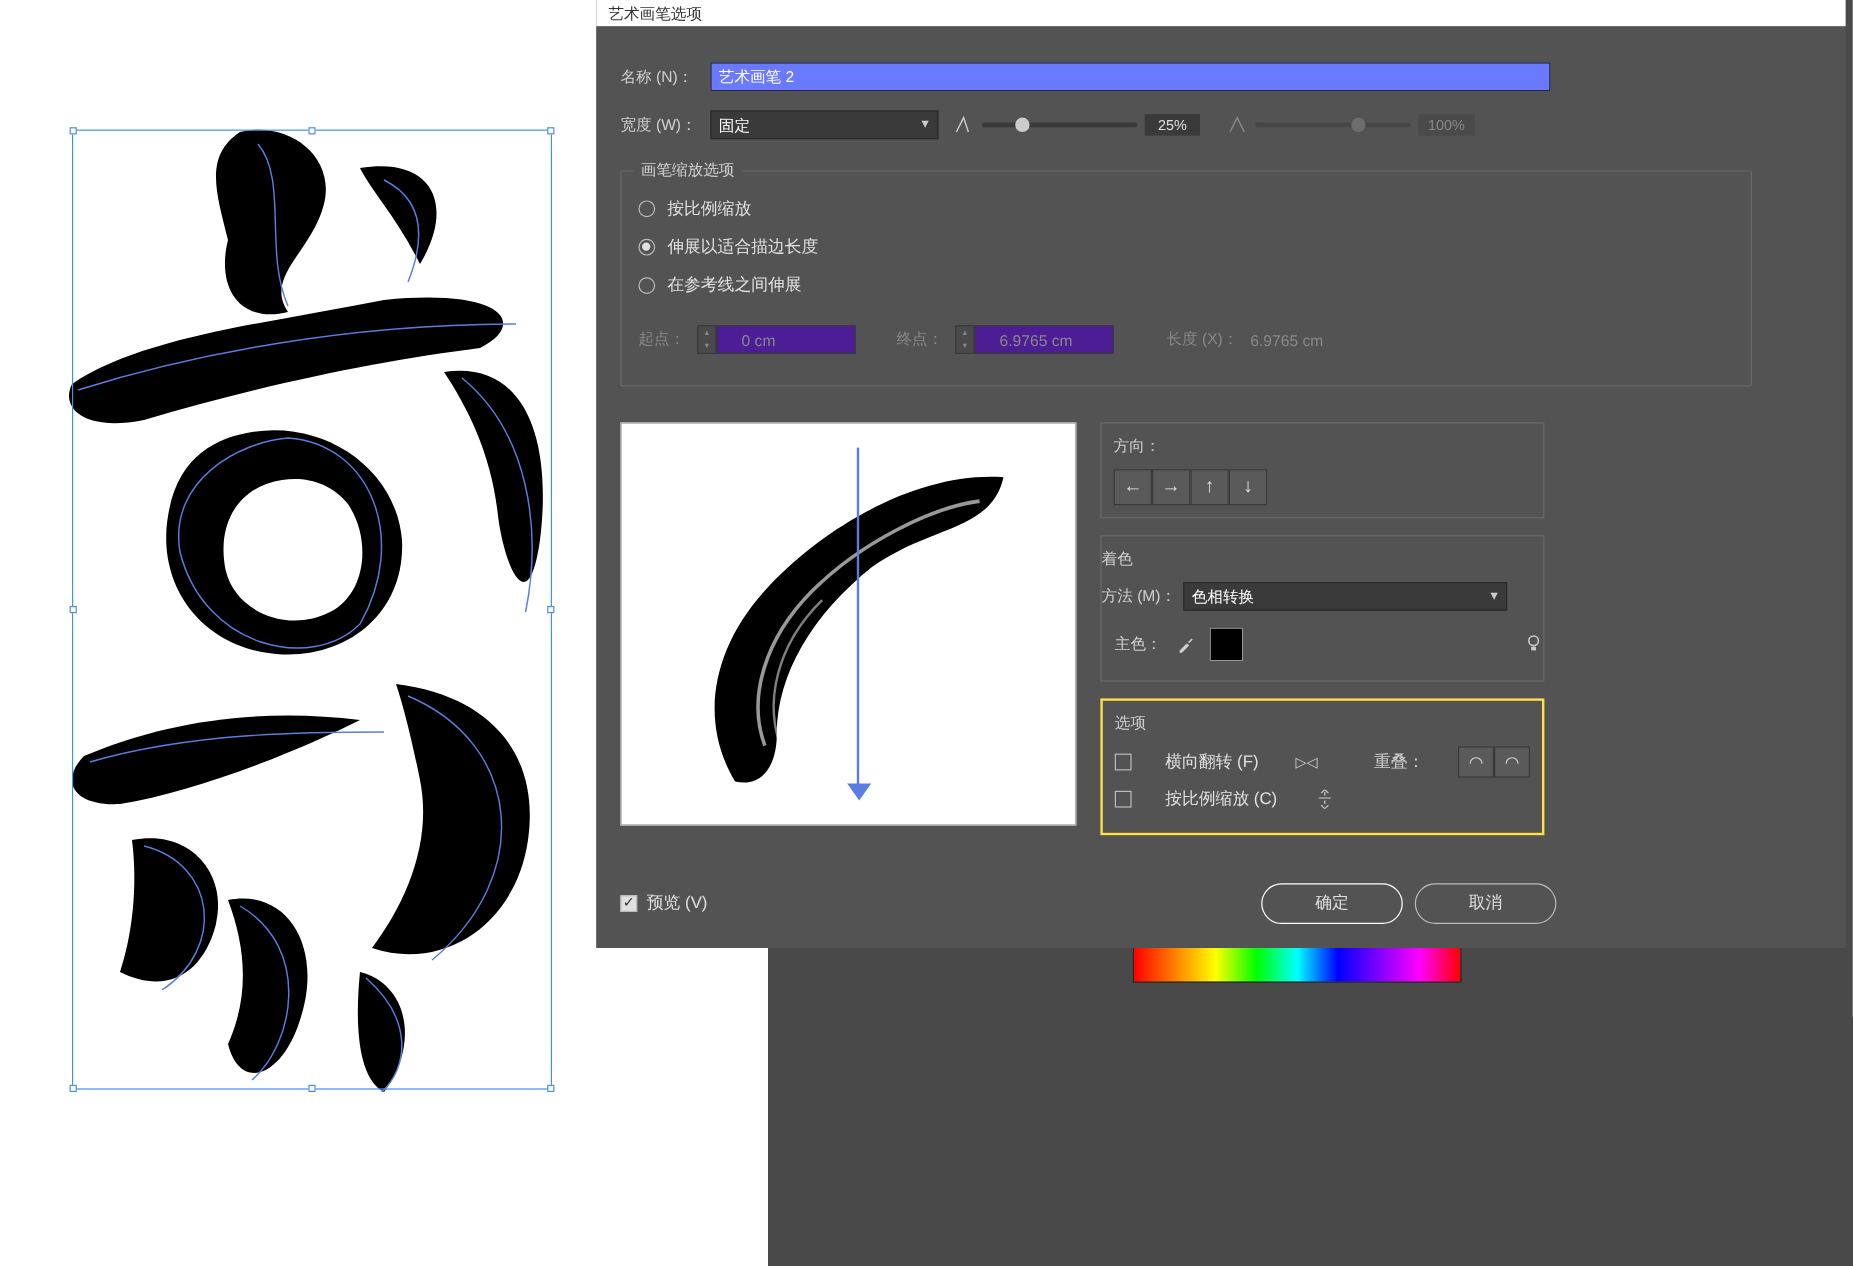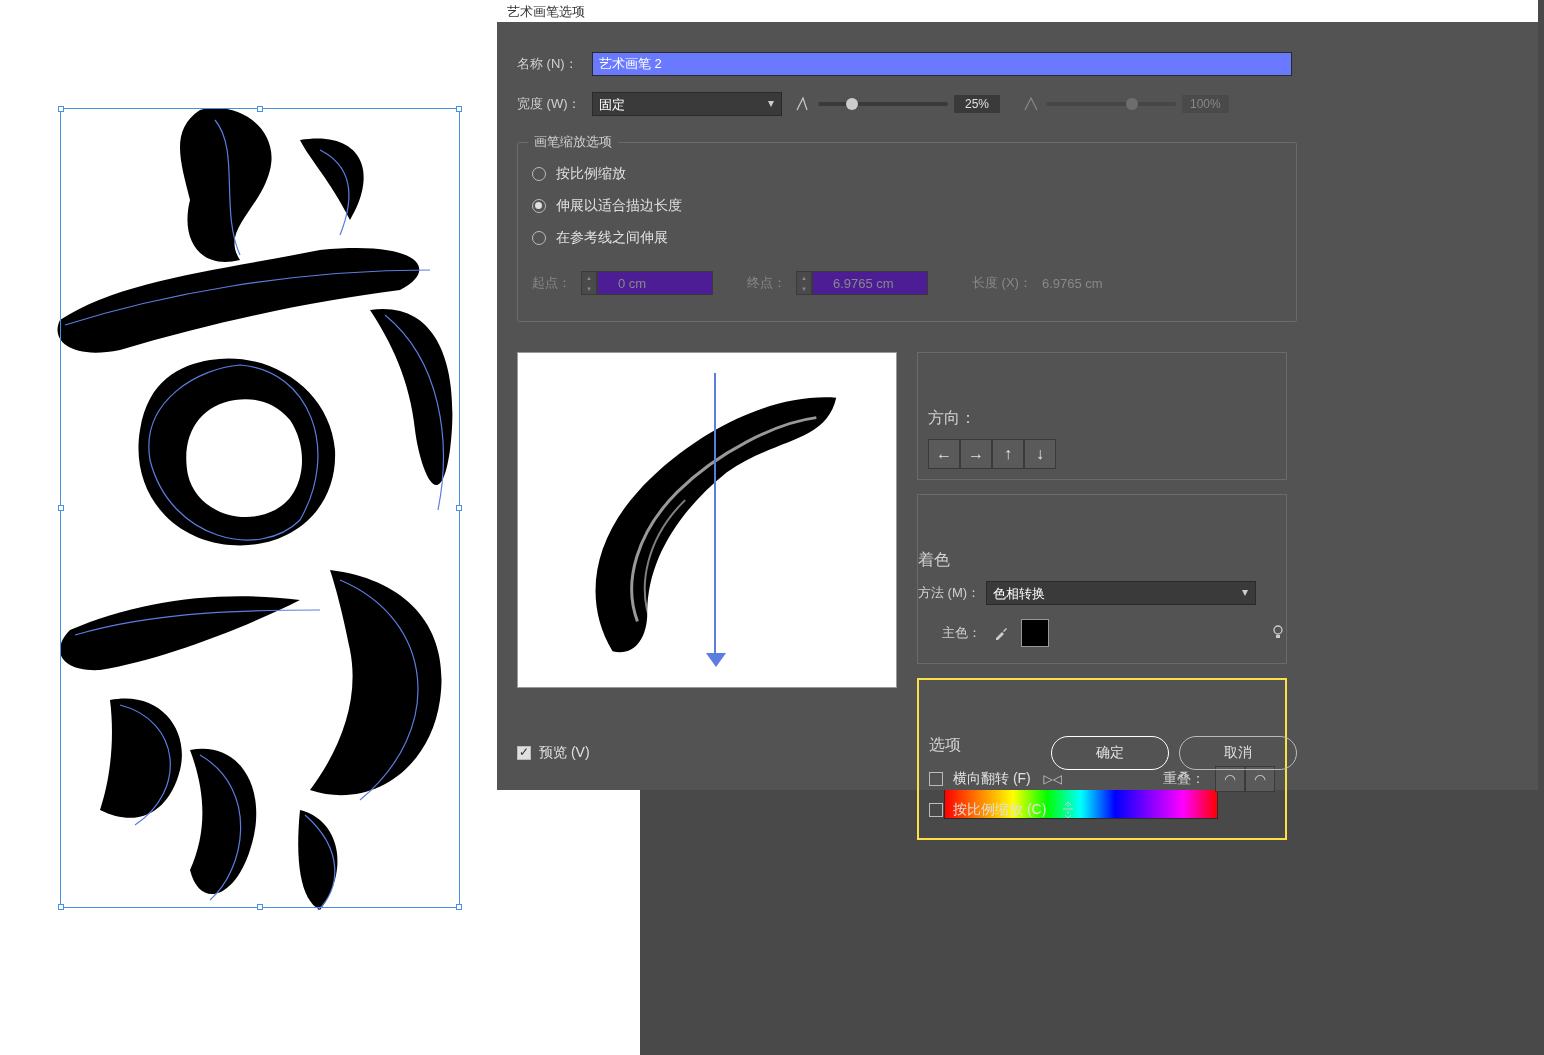--- a/index.html
+++ b/index.html
@@ -49,55 +49,55 @@
 .width-slider-group { display: inline-flex; align-items: center; margin-left: 12px; gap: 6px; }
 .mini-icon { width: 18px; height: 18px; display: inline-flex; align-items: center; justify-content: center; }
 .slider { width: 130px; height: 4px; background: #3a3a3a; position: relative; border-radius: 2px; }
 .slider .thumb { position: absolute; width: 12px; height: 12px; background: #ccc; border-radius: 50%; top: -4px; }
 .pct { background: #3a3a3a; padding: 2px 8px; min-width: 46px; text-align: center; color: #e0e0e0; font-size: 12px; }
 .pct.disabled { color: #888; background: #4a4a4a; }
 
 
 .group { position: absolute; border: 1px solid #6a6a6a; border-radius: 2px; }
 .group-title { position: absolute; left: 10px; top: -10px; background: #535353; padding: 0 6px; color: #d0d0d0; font-size: 13px; }
-.scale-group { left: 20px; top: 120px; width: 780px; height: 180px; }
+.scale-group { left: 20px; top: 120px; width: 943px; height: 180px; }
 
 .radio-row { position: absolute; left: 14px; display: flex; align-items: center; gap: 10px; color: #e0e0e0; font-size: 14px; }
 .radio { width: 14px; height: 14px; border: 1.5px solid #bbb; border-radius: 50%; display: inline-block; position: relative; }
 .radio.checked::after { content: ""; position: absolute; width: 7px; height: 7px; background: #e0e0e0; border-radius: 50%; left: 2px; top: 2px; }
 
 .se-row { position: absolute; left: 14px; top: 128px; display: flex; align-items: center; gap: 10px; color: #888; font-size: 13px; }
 .spinner { display: inline-flex; align-items: center; }
 .spinner-btns { width: 16px; height: 24px; background: #4a4a4a; display: flex; flex-direction: column; border: 1px solid #3a3a3a; }
 .spinner-btns span { flex: 1; font-size: 7px; text-align: center; color: #888; line-height: 11px; }
 .spinner input { width: 116px; height: 24px; background: #4c1d95; border: 1px solid #3a3a3a; color: #888; padding: 0 20px; font-size: 13px; }
 .len-label { color: #888; }
 
 
 .preview-box { position: absolute; left: 20px; top: 330px; width: 380px; height: 336px; background: #fff; border: 1px solid #999; }
 .preview-arrow-line { position: absolute; left: 196px; top: 20px; width: 2px; height: 290px; background: #5b7de0; }
 .preview-arrow-head { position: absolute; left: 188px; top: 300px; width: 0; height: 0; border-left: 10px solid transparent; border-right: 10px solid transparent; border-top: 14px solid #5b7de0; }
 
 
 .right-col { position: absolute; left: 420px; top: 330px; width: 370px; }
 .dir-group { border: 1px solid #6a6a6a; padding: 10px; margin-bottom: 14px; }
-.dir-title, .opt-title { color: #d0d0d0; font-size: 16px; margin-bottom: 10px; margin-top: 45px; }
+.dir-title, .opt-title { color: #d0d0d0; font-size: 13px; margin-bottom: 10px; }
 .dir-buttons { display: flex; gap: 0; }
 .dir-btn { width: 32px; height: 30px; background: #5a5a5a; border: 1px solid #3a3a3a; color: #e0e0e0; display: flex; align-items: center; justify-content: center; font-size: 16px; cursor: pointer; }
 
 .color-group { border: 1px solid #6a6a6a; padding: 10px 0 16px; margin-bottom: 14px; }
 .method-row { display: flex; align-items: center; gap: 6px; margin: 6px 0 14px; }
 .method-row .select-wrap select { width: 270px; }
 .keycolor-row { display: flex; align-items: center; gap: 10px; }
 .swatch { width: 28px; height: 28px; background: #000; border: 1px solid #999; }
 .eyedrop { width: 20px; height: 20px; display: inline-flex; align-items: center; justify-content: center; color: #ccc; font-size: 14px; }
 .bulb { margin-left: auto; color: #ccc; font-size: 14px; }
 
 .opts-group { border: 2px solid #fde047; padding: 10px; }
-.chk-row { display: flex; align-items: center; gap: 10px; margin: 8px 0; font-size: 14px; color: #e0e0e0; text-align: right; }
+.chk-row { display: flex; align-items: center; gap: 28px; margin: 8px 0; font-size: 14px; color: #e0e0e0; text-align: right; }
 .chk { width: 14px; height: 14px; border: 1.5px solid #bbb; display: inline-block; }
 .flip-icon { width: 24px; height: 20px; display: inline-flex; align-items: center; justify-content: center; color: #ccc; font-size: 12px; }
 .overlap-label { margin-left: auto; color: #d0d0d0; }
 .overlap-btns { display: flex; }
 .ov-btn { width: 30px; height: 26px; background: #5a5a5a; border: 1px solid #3a3a3a; color: #ccc; display: flex; align-items: center; justify-content: center; font-size: 14px; }
 
 
 .bottom { position: absolute; left: 20px; bottom: 20px; width: 780px; display: flex; align-items: center; }
 .preview-chk { display: flex; align-items: center; gap: 8px; font-size: 14px; color: #e0e0e0; }
 .chk.checked { background: #e0e0e0; position: relative; }
@@ -255,21 +255,21 @@
         <div class="dir-title">着色</div>
         <div class="method-row">
           <span class="label">方法 (M)：</span>
           <span class="select-wrap">
             <select class="text-input">
               <option>色相转换</option>
             </select>
           </span>
         </div>
         <div class="keycolor-row">
-          <span class="label" style="margin-left:24px">主色：</span>
+          <span class="label" style="margin-left:11px">主色：</span>
           <span class="eyedrop">
             <svg width="16" height="16" viewBox="0 0 16 16">
                 <path d="M3 13 L9 7 L11 9 L5 15 L3 15 Z M10 6 L13 3 L14 4 L11 7 Z" fill="#ccc"></path>
               </svg>
           </span>
           <span class="swatch"></span>
           <span class="bulb">
             <svg width="16" height="16" viewBox="0 0 16 16">
                 <circle cx="8" cy="6" r="4" fill="none" stroke="#ccc" stroke-width="1.3"></circle>
                 <rect x="6" y="11" width="4" height="3" fill="#ccc"></rect>

